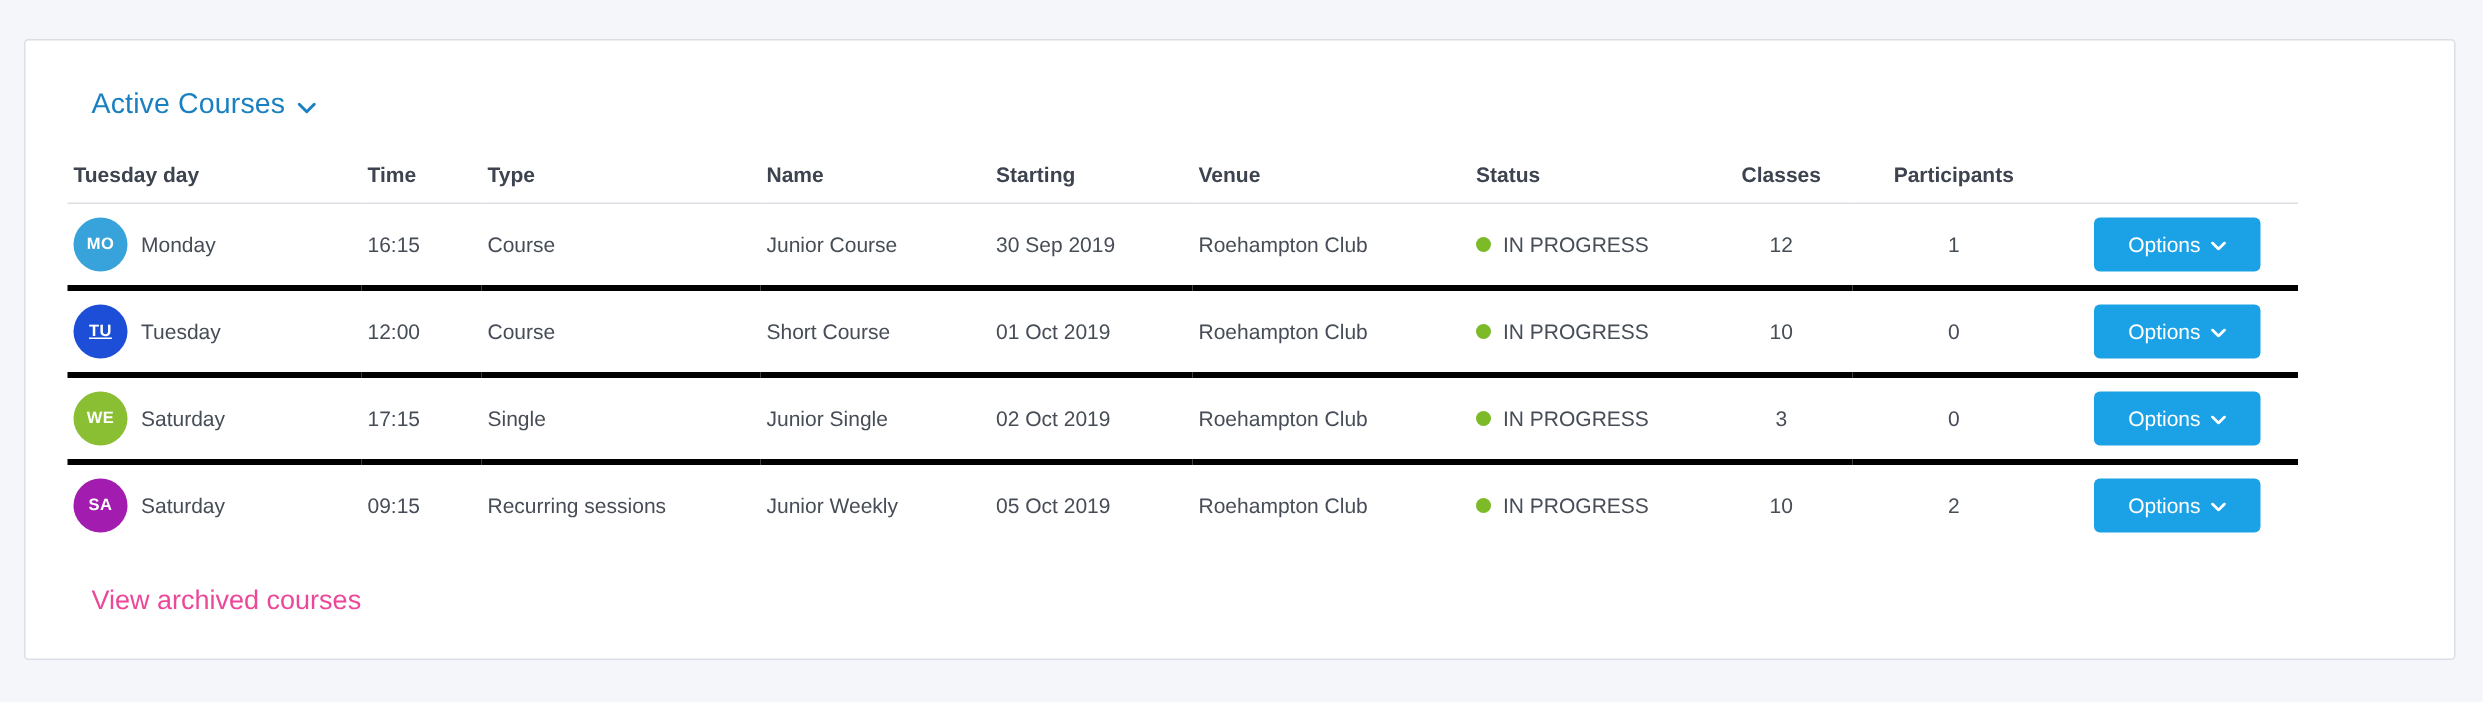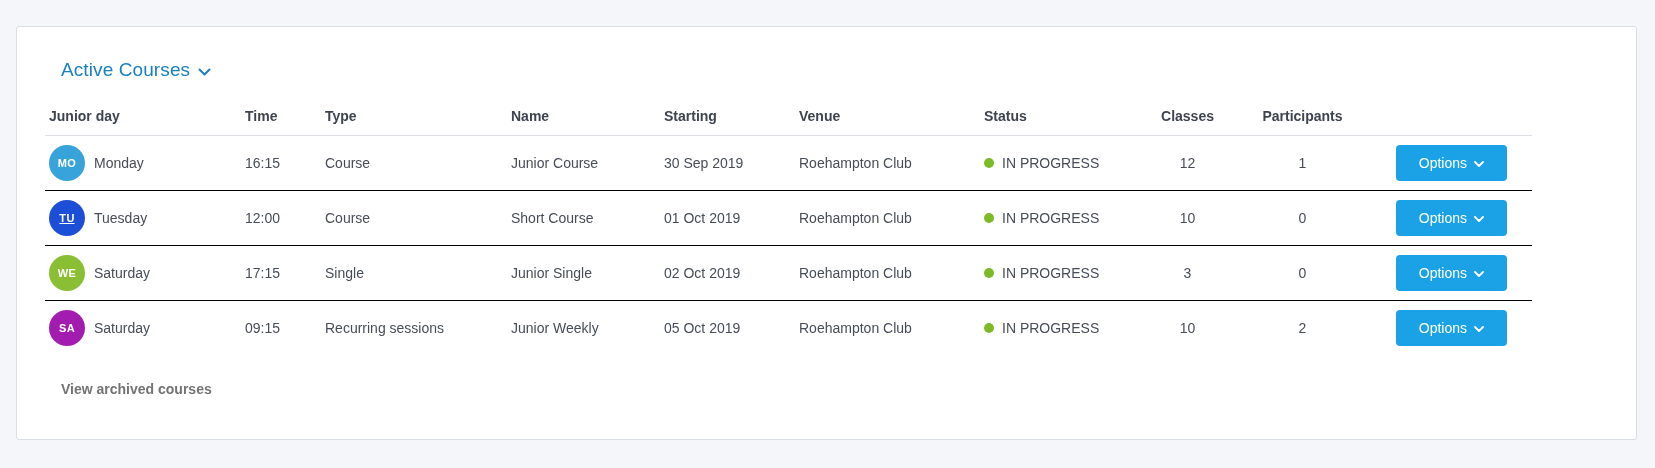--- a/index.html
+++ b/index.html
@@ -47,21 +47,21 @@
     color: #3D444F;
     border-bottom: 1px solid #DDE0E5;
     padding: 0 4px 2px 4px;
   }
   thead th.col-center { text-align: center; }
   tbody td {
     height: 54px;
     vertical-align: middle;
     font-size: 14px;
     color: #474D57;
-    border-bottom: 1px solid #000000;
+    border-bottom: 4px solid #000000;
     padding: 0 4px;
     white-space: nowrap;
   }
   tbody tr:last-child td { border-bottom: none; }
   td.col-center { text-align: center; }
   td.col-right { text-align: right; padding-right: 25px; }
 
   .day-cell { display: flex; align-items: center; height: 54px; }
   .badge {
     width: 36px; height: 36px;
@@ -93,25 +93,24 @@
     font-family: "Liberation Sans", sans-serif;
     cursor: pointer;
     display: inline-flex;
     align-items: center;
   }
   .options-btn .btn-chevron { margin-left: 7px; margin-top: 2px; }
 
   .archived-link {
     display: inline-block;
     margin: 26px 0 0 16px;
-    font-size: 14px;
-    color: #737373;
+    font-size: 18px;
+    color: #ec4899;
     text-decoration: none;
     cursor: pointer;
-    font-weight: bold;
   }
 </style>
 </head>
 <body>
 
 <div class="card">
 
   <div class="title-row">
     <h2>Active Courses</h2>
     <svg class="title-chevron" width="13" height="8" viewBox="0 0 13 8">
@@ -127,21 +126,21 @@
       <col style="width:153px">
         <col style="width:135px">
         <col style="width:185px">
       <col style="width:160px">
         <col style="width:95px">
         <col style="width:135px">
       <col>
     </colgroup>
     <thead>
       <tr>
-        <th>Junior day</th>
+        <th>Tuesday day</th>
         <th>Time</th>
         <th>Type</th>
         <th>Name</th>
         <th>Starting</th>
         <th>Venue</th>
         <th>Status</th>
         <th class="col-center">Classes</th>
         <th class="col-center">Participants</th>
         <th></th>
       </tr>

